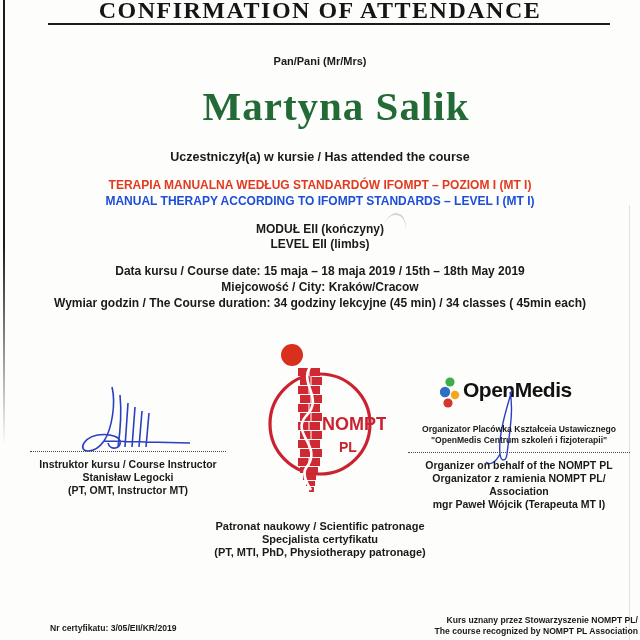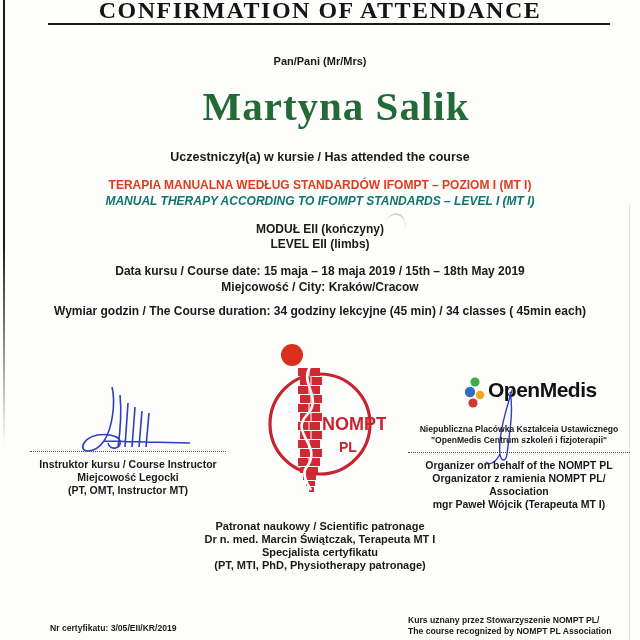--- a/index.html
+++ b/index.html
@@ -27,57 +27,57 @@
   .edge-right{left:629px;top:205px;width:1px;height:435px;background:#e2e2e0;}
 
   .salutation{top:55px;font-size:11px;}
   .attendee-name{
     top:82px;font-family:"Liberation Serif", serif;font-weight:700;
     font-size:41px;color:#236b36;letter-spacing:1px;padding-left:16px;
   }
   .attended{top:150px;font-size:12.5px;}
 
   .course-pl{top:178px;font-size:12px;color:#e23a1e;}
-  .course-en{top:194px;font-size:12px;color:#0f766e;font-style:italic;}
+  .course-en{top:194px;font-size:12px;color:#1d4ed8;}
   .module{font-size:12px;}
   .module-pl{top:222px;}
   .module-en{top:237px;}
   .meta{font-size:12px;}
   .meta-date{top:264px;}
   .meta-city{top:280px;}
-  .meta-duration{top:296px;margin-top:8px;}
+  .meta-duration{top:296px;}
 
   
   .nompt-logo{left:256px;top:340px;width:130px;height:158px;}
 
   
   .sig-left{left:40px;top:385px;width:170px;height:72px;}
   .dotline{border-top:1.5px dotted #4a4a4a;height:0;}
   .dot-left{left:30px;top:451px;width:196px;}
   .dot-right{left:408px;top:452px;width:222px;}
 
   .blk{font-size:10.5px;line-height:13px;text-align:center;}
   .instr-blk{left:18px;top:458px;width:220px;}
   .org-blk{left:400px;top:459px;width:238px;}
 
   
-  .om-logo{left:462px;top:376px;width:170px;height:34px;text-align:right;}
+  .om-logo{left:437px;top:376px;width:170px;height:34px;text-align:right;}
   .om-brand{
     position:absolute;left:26px;top:2px;
     font-size:21px;font-weight:bold;color:#111;letter-spacing:-0.5px;
   }
   .om-org{left:400px;top:424px;width:238px;font-size:8.6px;line-height:11px;text-align:center;}
 
   
   .sig-right{left:470px;top:388px;width:80px;height:80px;}
 
   .patron-blk{left:160px;top:520px;width:320px;font-size:11px;line-height:13px;text-align:center;}
 
   .cert-no{left:50px;top:623px;font-size:8.6px;text-align:center;}
-  .recog{left:408px;top:615px;width:230px;font-size:8.6px;line-height:10.5px;text-align:left;}
+  .recog{left:408px;top:615px;width:230px;font-size:8.6px;line-height:10.5px;text-align:right;}
 
   .faint-mark{left:385px;top:213px;width:22px;height:16px;
     border-top:2px solid #c9c9c5;border-radius:50% 50% 0 0/90% 90% 0 0;
     transform:rotate(14deg);opacity:.8;}
 </style>
 </head>
 <body>
 
 <div class="abs edge-left"></div>
 <div class="abs edge-right"></div>
@@ -159,39 +159,38 @@
   <path d="M72,2 C76,18 72,44 64,56 C54,70 38,68 44,58 C52,46 78,48 80,56 C82,64 70,66 68,58
            M80,10 C82,30 80,48 78,62 M88,18 L85,62 M95,22 L92,62 M102,26 L99,62 M109,28 L106,62
            M64,56 L150,58" fill="none" stroke="#2b3fc0" stroke-width="1.6"></path>
 </svg>
 
 <div class="abs dotline dot-left"></div>
 <div class="abs dotline dot-right"></div>
 
 <div class="abs b blk instr-blk">
   <div>Instruktor kursu / Course Instructor</div>
-  <div>Miejcowość Legocki</div>
+  <div>Stanisław Legocki</div>
   <div>(PT, OMT, Instructor MT)</div>
 </div>
 
 <div class="abs b om-org">
-  <div>Niepubliczna Placówka Kształceia Ustawicznego</div>
+  <div>Organizator Placówka Kształceia Ustawicznego</div>
   <div>"OpenMedis Centrum szkoleń i fizjoterapii"</div>
 </div>
 
 <div class="abs b blk org-blk">
   <div>Organizer on behalf of the NOMPT PL</div>
   <div>Organizator z ramienia NOMPT PL/</div>
   <div>Association</div>
   <div>mgr Paweł Wójcik (Terapeuta MT I)</div>
 </div>
 
 <div class="abs b patron-blk">
   <div>Patronat naukowy / Scientific patronage</div>
-  <div>Dr n. med. Marcin Świątczak, Terapeuta MT I</div>
   <div>Specjalista certyfikatu</div>
   <div>(PT, MTI, PhD, Physiotherapy patronage)</div>
 </div>
 
 <div class="abs b cert-no">Nr certyfikatu: 3/05/EII/KR/2019</div>
 <div class="abs b recog">
   <div>Kurs uznany przez Stowarzyszenie NOMPT PL/</div>
   <div>The course recognized by NOMPT PL Association</div>
 </div>
 

